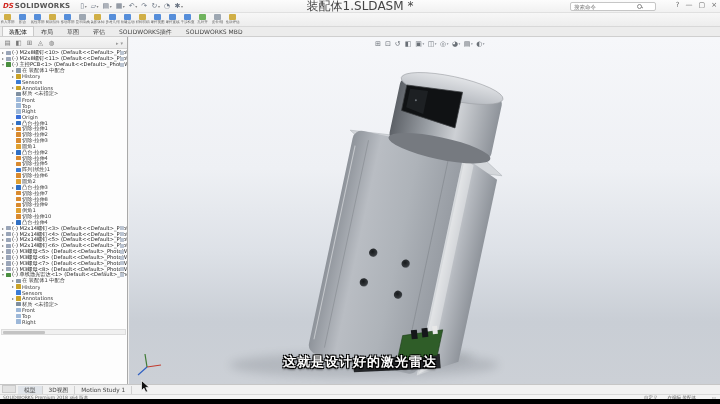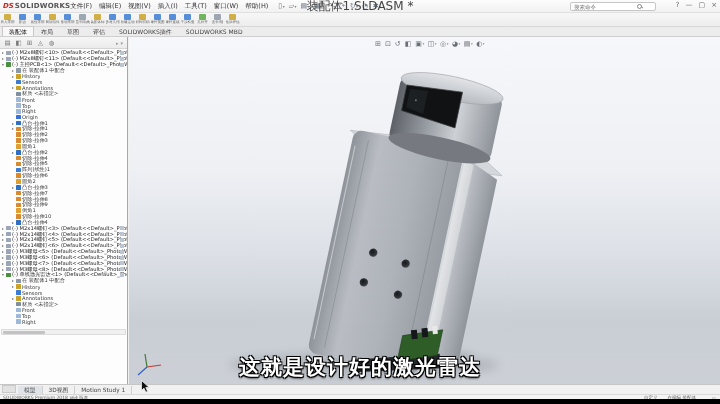--- a/index.html
+++ b/index.html
@@ -66,21 +66,21 @@
   #viewport { position:absolute; left:129px; top:37px; width:591px; height:347px;
     background:linear-gradient(180deg,#f6f7fa 0%,#eef0f4 38%,#dde1e7 62%,#c9ced5 82%,#ccd0d6 100%); }
   #headsup { position:absolute; left:246px; top:3px; display:flex; gap:3.5px; align-items:center;
     color:#6a7077; font-size:7px; }
   #headsup .hu { display:flex; align-items:center; }
   #headsup .caret { font-size:3.5px; color:#8a9097; margin-left:.5px; }
   #modelsvg { position:absolute; left:0; top:0; }
 
   
   #subtitle { position:absolute; left:0; top:353px; width:720px; text-align:center;
-    font-size:21px; font-weight:bold; color:#fff; letter-spacing:1px; z-index:5;
+    font-size:13px; font-weight:bold; color:#fff; letter-spacing:1px; z-index:5;
     text-shadow:-1px -1px 0 #000, 1px -1px 0 #000, -1px 1px 0 #000, 1px 1px 0 #000, 0 2px 2px rgba(0,0,0,.6); }
 
   
   #motionbar { position:absolute; left:0; top:384px; width:720px; height:10px; background:#f1f1f1;
     border-top:1px solid #c6c6c6; display:flex; align-items:flex-end; font-size:5.8px; color:#444; }
   #motionbar .micon { width:14px; height:8px; margin:0 2px 1px 2px; background:#e2e2e2; border:1px solid #c9c9c9; }
   .mtab { padding:0 6px; line-height:8px; border-right:1px solid #cfcfcf; }
   .mtab.active { background:#e0e4e9; }
   #statusbar { position:absolute; left:0; top:394px; width:720px; height:5px; background:#f4f4f4;
     border-top:1px solid #d9d9d9; font-size:4.5px; color:#666; display:flex; align-items:center; }
@@ -95,30 +95,20 @@
 </head>
 <body>
 
 <div id="app">
 
   <div id="titlebar">
     <div id="brand">
       <span class="mark">DS</span>
       <span class="name">SOLIDWORKS</span>
     </div>
-    <div id="menubar">
-
-    <span class="menu-item">文件(F)</span>
-        <span class="menu-item">编辑(E)</span>
-        <span class="menu-item">视图(V)</span>
-        <span class="menu-item">插入(I)</span>
-        <span class="menu-item">工具(T)</span>
-        <span class="menu-item">窗口(W)</span>
-        <span class="menu-item">帮助(H)</span>
-      </div>
     <div id="qat">
 
     <span class="qa">
           <span>▯</span>
           <span class="caret">▾</span>
         </span>
         <span class="qa">
           <span>▱</span>
           <span class="caret">▾</span>
         </span>

